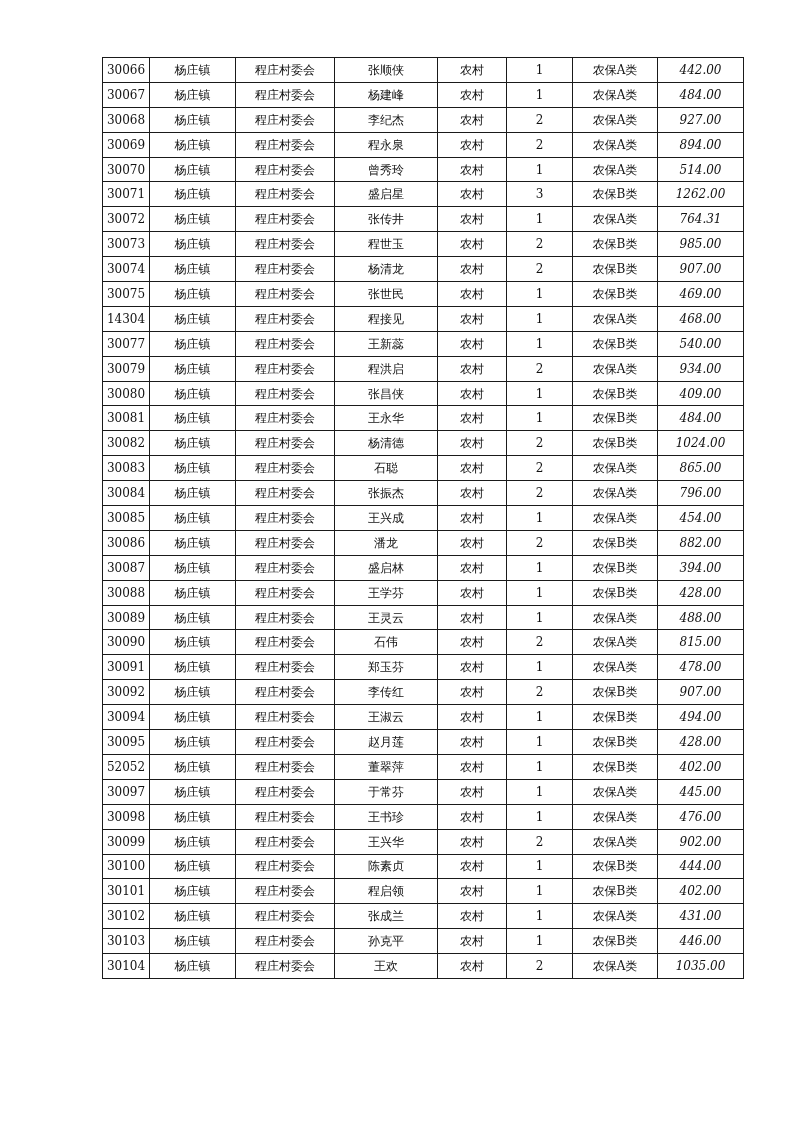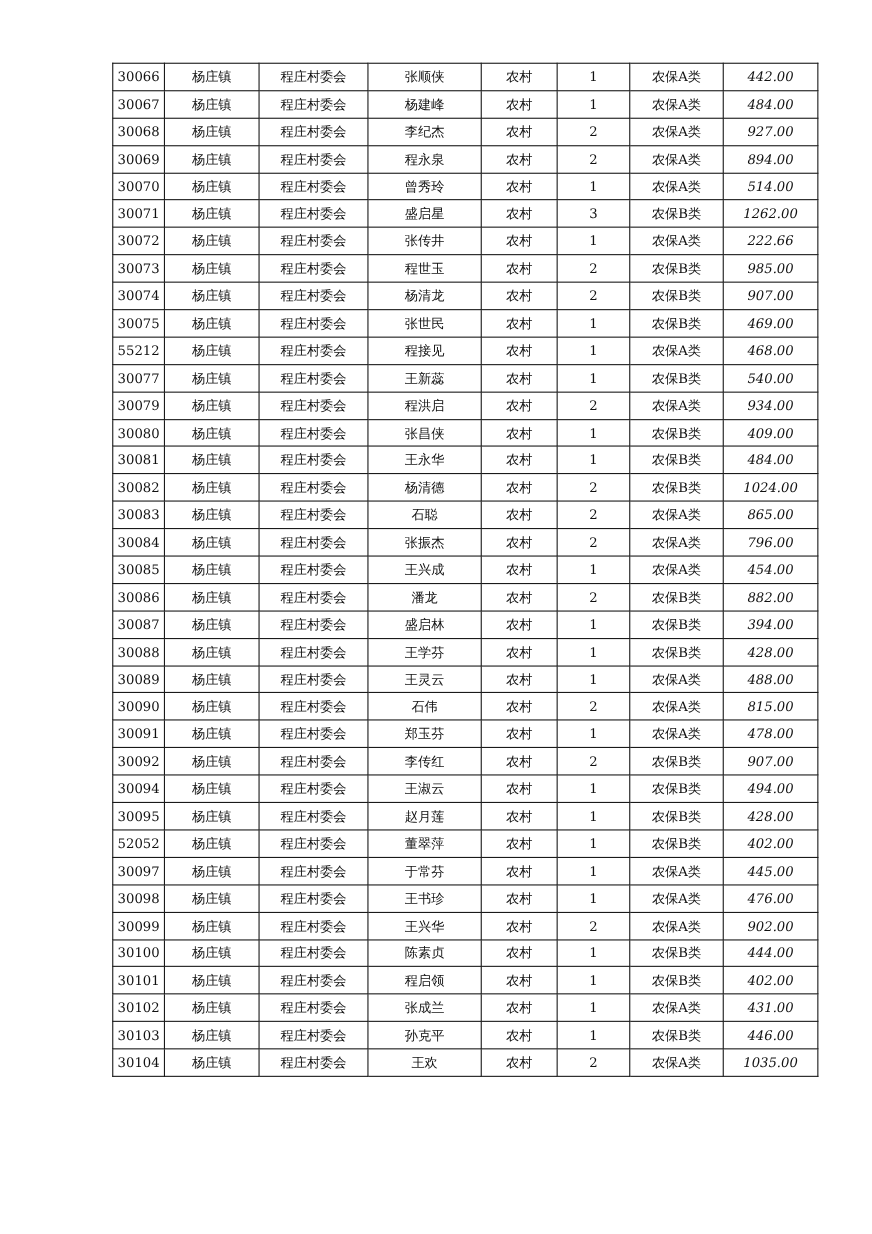--- a/index.html
+++ b/index.html
@@ -100,21 +100,21 @@
           <td class="c-amt">1262.00</td>
         </tr>
         <tr>
           <td class="c-id">30072</td>
           <td class="c-town">杨庄镇</td>
           <td class="c-village">程庄村委会</td>
           <td class="c-name">张传井</td>
           <td class="c-area">农村</td>
           <td class="c-num">1</td>
           <td class="c-type">农保A类</td>
-          <td class="c-amt">222.66</td>
+          <td class="c-amt">764.31</td>
         </tr>
         <tr>
           <td class="c-id">30073</td>
           <td class="c-town">杨庄镇</td>
           <td class="c-village">程庄村委会</td>
           <td class="c-name">程世玉</td>
           <td class="c-area">农村</td>
           <td class="c-num">2</td>
           <td class="c-type">农保B类</td>
           <td class="c-amt">985.00</td>
@@ -133,21 +133,21 @@
           <td class="c-id">30075</td>
           <td class="c-town">杨庄镇</td>
           <td class="c-village">程庄村委会</td>
           <td class="c-name">张世民</td>
           <td class="c-area">农村</td>
           <td class="c-num">1</td>
           <td class="c-type">农保B类</td>
           <td class="c-amt">469.00</td>
         </tr>
         <tr>
-          <td class="c-id">55212</td>
+          <td class="c-id">14304</td>
           <td class="c-town">杨庄镇</td>
           <td class="c-village">程庄村委会</td>
           <td class="c-name">程接见</td>
           <td class="c-area">农村</td>
           <td class="c-num">1</td>
           <td class="c-type">农保A类</td>
           <td class="c-amt">468.00</td>
         </tr>
         <tr>
           <td class="c-id">30077</td>

